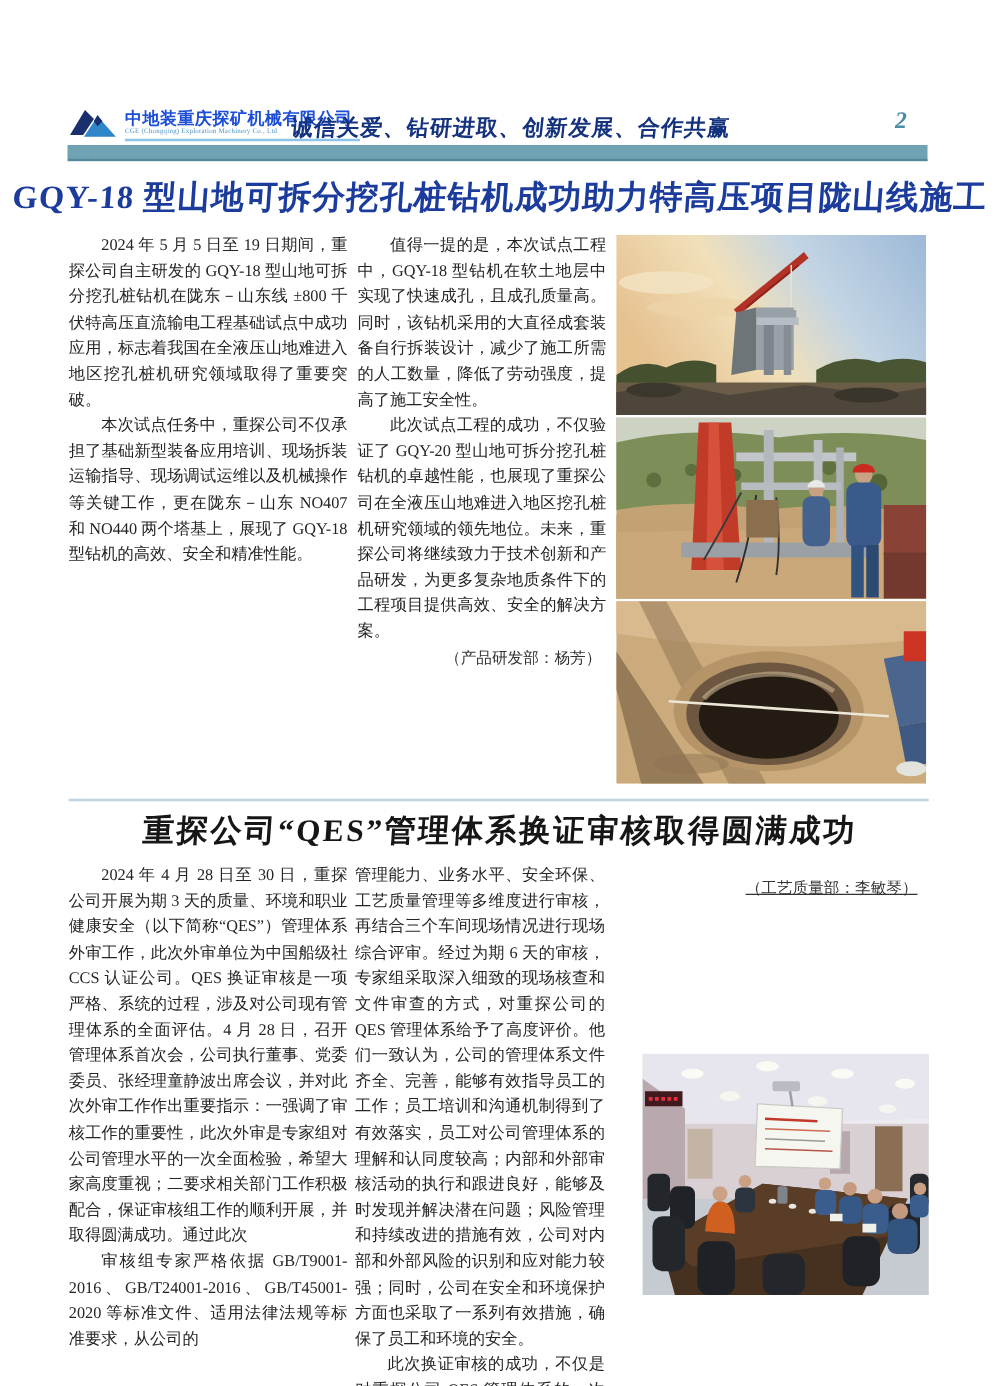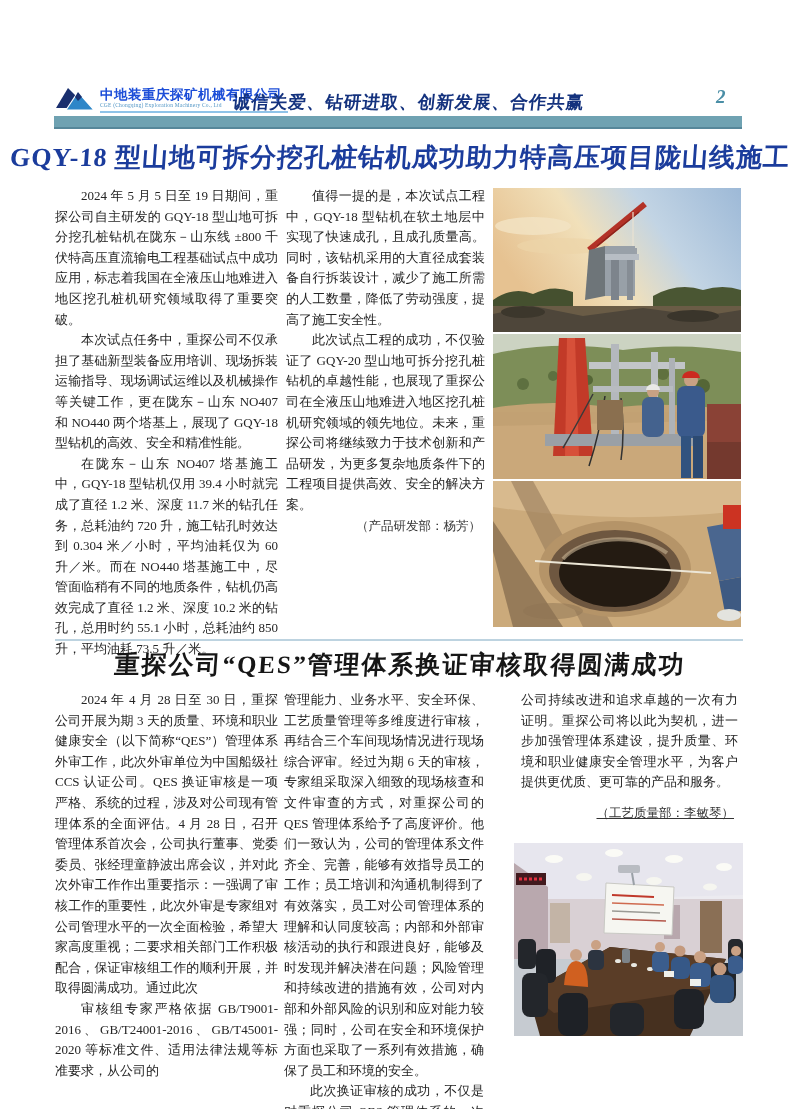--- a/index.html
+++ b/index.html
@@ -57,21 +57,20 @@
 
   <div class="abs page-number" style="left:716px;top:86px;">2</div>
 
   <div class="abs header-bar" style="left:54px;top:116px;width:688px;height:13px;"></div>
 
   <div class="abs a1-title" style="left:0;top:140px;">GQY-18 型山地可拆分挖孔桩钻机成功助力特高压项目陇山线施工</div>
 
   <div class="abs col" style="left:55px;top:186px;width:223px;">
     <p>2024 年 5 月 5 日至 19 日期间，重探公司自主研发的 GQY-18 型山地可拆分挖孔桩钻机在陇东－山东线 ±800 千伏特高压直流输电工程基础试点中成功应用，标志着我国在全液压山地难进入地区挖孔桩机研究领域取得了重要突破。</p>
     <p>本次试点任务中，重探公司不仅承担了基础新型装备应用培训、现场拆装运输指导、现场调试运维以及机械操作等关键工作，更在陇东－山东 NO407 和 NO440 两个塔基上，展现了 GQY-18 型钻机的高效、安全和精准性能。</p>
-    <p>在陇东－山东 NO407 塔基施工中，GQY-18 型钻机仅用 39.4 小时就完成了直径 1.2 米、深度 11.7 米的钻孔任务，总耗油约 720 升，施工钻孔时效达到 0.304 米／小时，平均油耗仅为 60 升／米。而在 NO440 塔基施工中，尽管面临稍有不同的地质条件，钻机仍高效完成了直径 1.2 米、深度 10.2 米的钻孔，总用时约 55.1 小时，总耗油约 850 升，平均油耗 73.5 升／米。</p>
   </div>
 
   <div class="abs col" style="left:286px;top:186px;width:199px;">
     <p>值得一提的是，本次试点工程中，GQY-18 型钻机在软土地层中实现了快速成孔，且成孔质量高。同时，该钻机采用的大直径成套装备自行拆装设计，减少了施工所需的人工数量，降低了劳动强度，提高了施工安全性。</p>
     <p>此次试点工程的成功，不仅验证了 GQY-20 型山地可拆分挖孔桩钻机的卓越性能，也展现了重探公司在全液压山地难进入地区挖孔桩机研究领域的领先地位。未来，重探公司将继续致力于技术创新和产品研发，为更多复杂地质条件下的工程项目提供高效、安全的解决方案。</p>
     <p class="byline">（产品研发部：杨芳）</p>
   </div>
 
   <div class="abs photo-stack" style="left:493px;top:188px;width:248px;">
 
@@ -177,21 +176,20 @@
     <p>2024 年 4 月 28 日至 30 日，重探公司开展为期 3 天的质量、环境和职业健康安全（以下简称“QES”）管理体系外审工作，此次外审单位为中国船级社 CCS 认证公司。QES 换证审核是一项严格、系统的过程，涉及对公司现有管理体系的全面评估。4 月 28 日，召开管理体系首次会，公司执行董事、党委委员、张经理童静波出席会议，并对此次外审工作作出重要指示：一强调了审核工作的重要性，此次外审是专家组对公司管理水平的一次全面检验，希望大家高度重视；二要求相关部门工作积极配合，保证审核组工作的顺利开展，并取得圆满成功。通过此次</p>
     <p>审核组专家严格依据 GB/T9001-2016、GB/T24001-2016、GB/T45001-2020 等标准文件、适用法律法规等标准要求，从公司的</p>
   </div>
 
   <div class="abs col" style="left:284px;top:690px;width:200px;">
     <p class="no-indent">管理能力、业务水平、安全环保、工艺质量管理等多维度进行审核，再结合三个车间现场情况进行现场综合评审。经过为期 6 天的审核，专家组采取深入细致的现场核查和文件审查的方式，对重探公司的 QES 管理体系给予了高度评价。他们一致认为，公司的管理体系文件齐全、完善，能够有效指导员工的工作；员工培训和沟通机制得到了有效落实，员工对公司管理体系的理解和认同度较高；内部和外部审核活动的执行和跟进良好，能够及时发现并解决潜在问题；风险管理和持续改进的措施有效，公司对内部和外部风险的识别和应对能力较强；同时，公司在安全和环境保护方面也采取了一系列有效措施，确保了员工和环境的安全。</p>
     <p>此次换证审核的成功，不仅是对重探公司 QES 管理体系的一次全面检验，更是对</p>
   </div>
 
   <div class="abs col" style="left:521px;top:690px;width:217px;">
-    <p class="no-indent">公司持续改进和追求卓越的一次有力证明。重探公司将以此为契机，进一步加强管理体系建设，提升质量、环境和职业健康安全管理水平，为客户提供更优质、更可靠的产品和服务。</p>
     <p class="byline" style="padding-top:10px;text-decoration:underline;">（工艺质量部：李敏琴）</p>
   </div>
 
   <div class="abs" style="left:514px;top:843px;width:229px;height:193px;">
     <svg width="229" height="193" viewBox="0 0 229 193">
       <rect width="229" height="193" fill="#cfd3d8"></rect>
 
       <rect x="0" y="0" width="229" height="58" fill="#ecebf0"></rect>
       <path d="M0,58 L229,52 L229,0 L0,0 Z" fill="#e7e6ee"></path>
       <ellipse cx="40" cy="16" rx="9" ry="4" fill="#fbfbf6"></ellipse>

